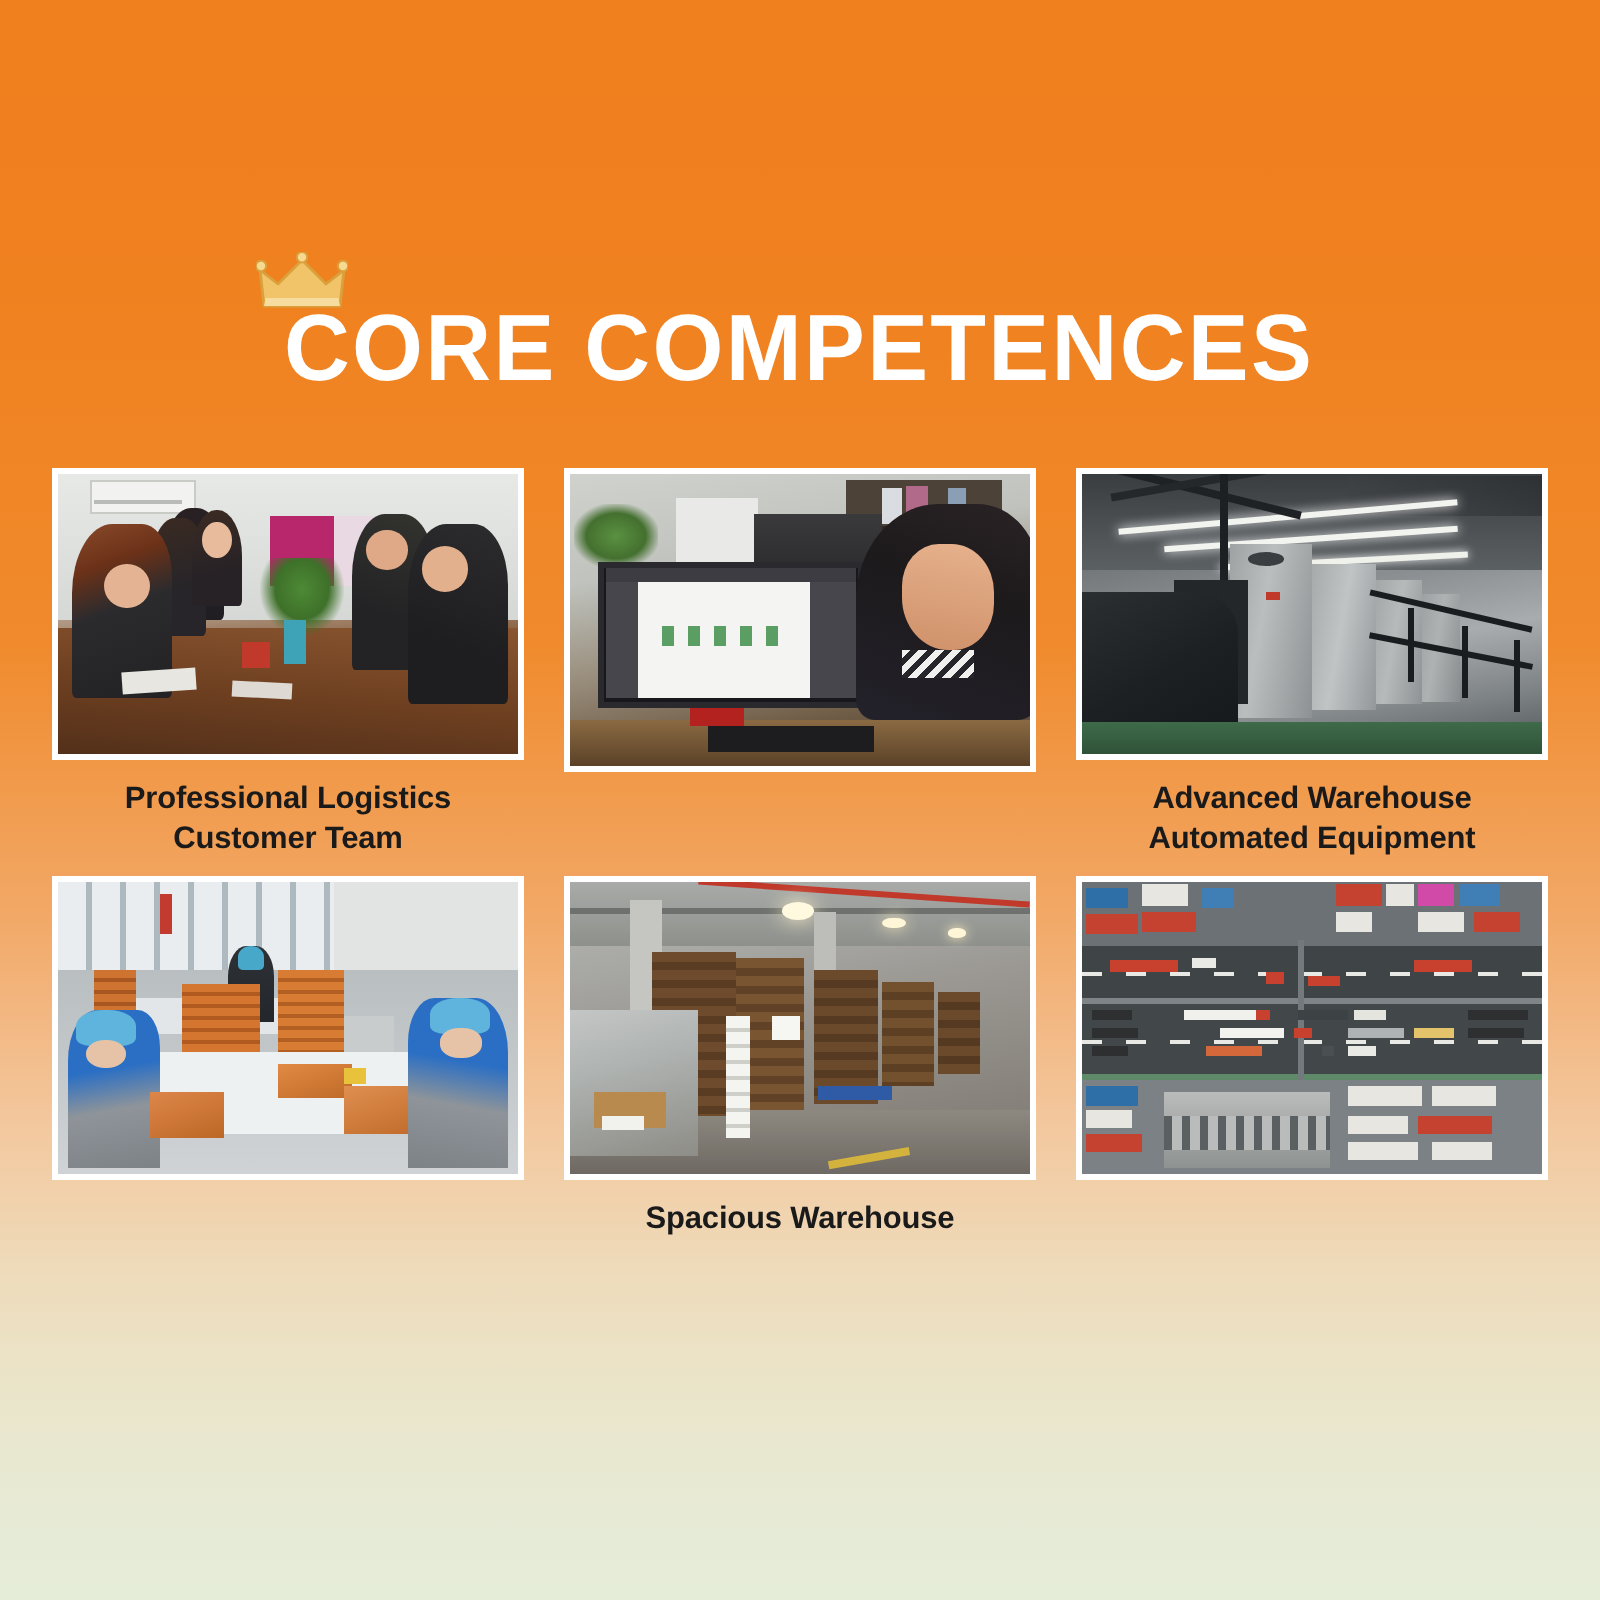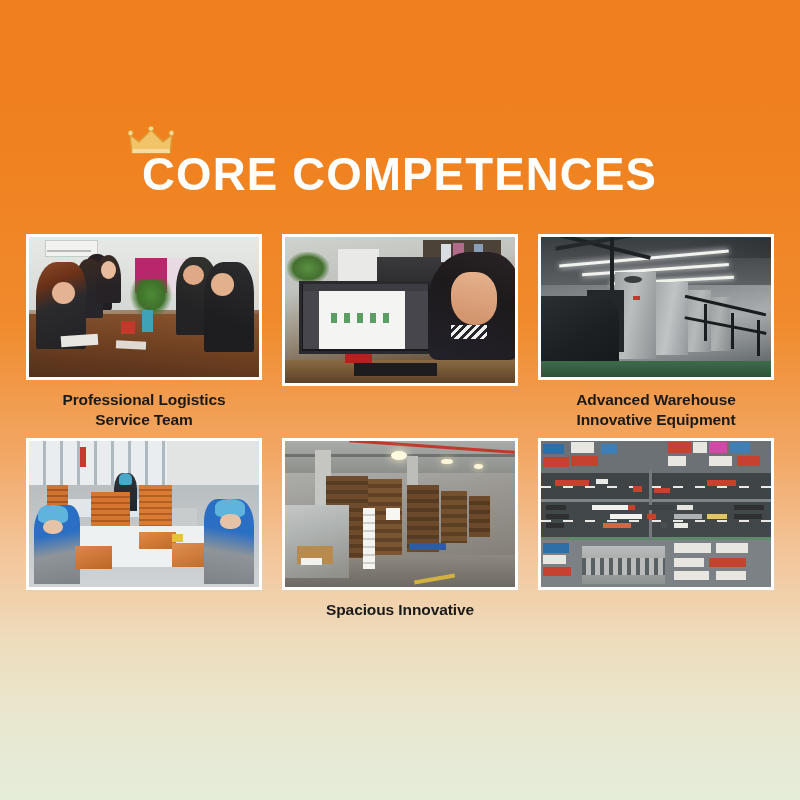--- a/index.html
+++ b/index.html
@@ -330,21 +330,21 @@
           <div class="pR2"></div>
             <div class="pR2f"></div>
           <div class="pR1"></div>
             <div class="pR1f"></div>
           <div class="paper"></div>
             <div class="paper2"></div>
         </div>
       </div>
       <div class="caption">
         <span>Professional Logistics</span><br>
-        <span>Service Team</span>
+        <span>Customer Team</span>
       </div>
     </div>
 
     <div class="cell">
       <div class="photo-frame">
         <div class="photo p2">
           <div class="shelf"></div>
             <div class="shelfline"></div>
           <div class="bk1"></div>
             <div class="bk2"></div>
@@ -390,21 +390,21 @@
           <div class="floor"></div>
           <div class="rail"></div>
             <div class="rail2"></div>
           <div class="railp1"></div>
             <div class="railp2"></div>
             <div class="railp3"></div>
         </div>
       </div>
       <div class="caption">
         <span>Advanced Warehouse</span><br>
-        <span>Innovative Equipment</span>
+        <span>Automated Equipment</span>
       </div>
     </div>
 
     <div class="cell">
       <div class="photo-frame">
         <div class="photo p4">
           <div class="winwall"></div>
             <div class="wallR"></div>
             <div class="red"></div>
           <div class="floor"></div>
@@ -450,21 +450,21 @@
             <div class="s1"></div>
           <div class="pallet"></div>
           <div class="wrap"></div>
             <div class="box1"></div>
             <div class="tag1"></div>
           <div class="tagcol"></div>
             <div class="tag2"></div>
         </div>
       </div>
       <div class="caption">
-        <span>Spacious Innovative</span>
+        <span>Spacious Warehouse</span>
       </div>
     </div>
 
     <div class="cell">
       <div class="photo-frame">
         <div class="photo p6">
           <div class="yard"></div>
           <div class="roadA"></div>
             <div class="roadB"></div>
           <div class="median"></div>

